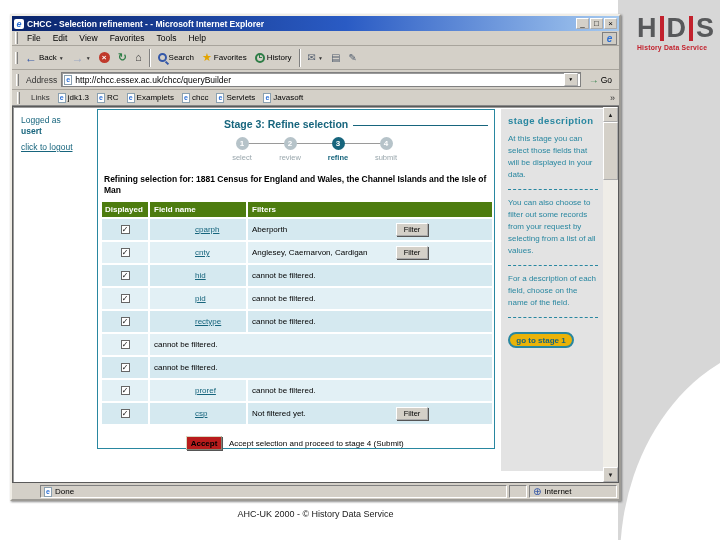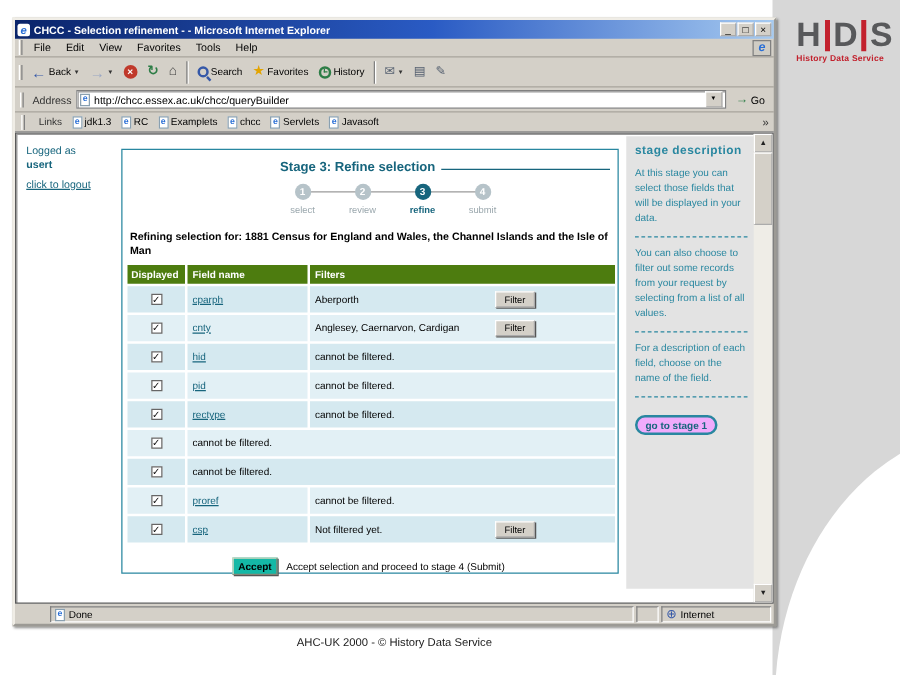--- a/index.html
+++ b/index.html
@@ -56,21 +56,21 @@
   .linksbar{height:16px;display:flex;align-items:center;gap:8px;padding:0 4px;flex:0 0 auto;border-bottom:1px solid #888;font-size:8px;}
   .link-label{color:#333;}
   .link-item{display:flex;align-items:center;gap:2px;background:transparent;border:none;font-size:8px;font-family:inherit;}
   .chevron{margin-left:auto;color:#333;font-size:9px;}
 
   
   .content{flex:1;position:relative;background:#fff;border:1px solid #5a5a5a;box-shadow:inset 1px 1px 0 #9a9a9a;overflow:hidden;}
   .logged{position:absolute;left:8px;top:8px;font-size:8.5px;color:#17657d;line-height:1.35;}
   .logged b{font-weight:bold;}
   .logout-link{display:inline-block;margin-top:4px;color:#17657d;text-decoration:underline;}
-  .main-box{position:absolute;left:84px;top:12px;width:398px;height:340px;border:1px solid #2987a0;background:#fff;}
+  .main-box{position:absolute;left:84px;top:2px;width:398px;height:340px;border:1px solid #2987a0;background:#fff;}
   .stage-header{display:flex;align-items:center;margin:8px 6px 0 126px;}
   .stage-title{font-size:10.5px;font-weight:bold;color:#17657d;white-space:nowrap;}
   .stage-rule{flex:1;height:1px;background:#17657d;margin-left:5px;margin-top:3px;}
   .stages{position:relative;margin:7px 0 0 120px;width:200px;height:30px;}
   .stage-line{position:absolute;left:24px;top:6px;width:144px;border-top:1px solid #9a9a9a;}
   .stage{position:absolute;top:0;width:48px;display:flex;flex-direction:column;align-items:center;}
   .stage.s1{left:0;}.stage.s2{left:48px;}.stage.s3{left:96px;}.stage.s4{left:144px;}
   .stage-circle{width:13px;height:13px;border-radius:50%;background:#b6c3c9;color:#fff;font-size:8px;font-weight:bold;line-height:13px;text-align:center;position:relative;z-index:1;}
   .stage.active .stage-circle{background:#17657d;}
   .stage-label{margin-top:3px;font-size:7.5px;color:#9aa7ad;}
@@ -82,29 +82,29 @@
   .trow{display:flex;gap:2px;margin-top:2px;}
   .tcell{height:21px;display:flex;align-items:center;}
   .trow.odd .tcell{background:#d5e9f0;}
   .trow.even .tcell{background:#e2f0f5;}
   .c1{width:46px;justify-content:center;}
   .thead .c1{justify-content:flex-start;}
   .c2{width:96px;padding-left:4px;}
   .c3{flex:1;padding-left:4px;position:relative;}
   .checkbox{width:9px;height:9px;background:#fff;border:1px solid #666;display:flex;align-items:center;justify-content:center;}
   .check{font-size:8px;line-height:8px;color:#111;}
-  .field-link{color:#17657d;text-decoration:underline;}
+  .field-link{color:#17657d;text-decoration:underline;margin-left:41px;}
   .filter-btn{position:absolute;right:64px;top:4px;width:32px;height:13px;background:#d4d0c8;border:1px outset #fff;box-shadow:1px 1px 0 #555;font-size:7.5px;line-height:10px;text-align:center;font-family:inherit;}
   .accept-row{position:absolute;left:88px;top:326px;display:flex;align-items:center;gap:7px;}
-  .accept-btn{width:36px;height:14px;background:#14b8a6;border:1px outset #d8d8c0;box-shadow:1px 1px 0 #555;font-size:8px;font-weight:bold;line-height:11px;text-align:center;font-family:inherit;}
+  .accept-btn{width:36px;height:14px;background:#b91c1c;border:1px outset #d8d8c0;box-shadow:1px 1px 0 #555;font-size:8px;font-weight:bold;line-height:11px;text-align:center;font-family:inherit;}
   .accept-text{font-size:8px;}
   .sidebar{position:absolute;left:488px;top:2px;width:104px;height:362px;background:#e3e3e3;padding:6px 7px;}
   .sb-title{font-size:9.5px;font-weight:bold;color:#2987a0;letter-spacing:.4px;}
   .sb-para{font-size:8px;color:#2987a0;line-height:1.5;padding:7px 0 8px;border-bottom:1px dashed #2987a0;}
-  .sb-btn{margin-top:14px;width:66px;height:16px;border:2px solid #2987a0;border-radius:8px;background:#f0abfc;color:#17657d;font-size:8px;font-weight:bold;line-height:11px;text-align:center;font-family:inherit;}
+  .sb-btn{margin-top:14px;width:66px;height:16px;border:2px solid #2987a0;border-radius:8px;background:#eab308;color:#17657d;font-size:8px;font-weight:bold;line-height:11px;text-align:center;font-family:inherit;}
   .scrollbar{position:absolute;right:0;top:0;width:15px;height:100%;background:#efede7;display:flex;flex-direction:column;}
   .sb-arrow{width:15px;height:15px;background:#d4d0c8;border:1px outset #fff;font-size:6px;line-height:12px;text-align:center;color:#222;font-family:inherit;}
   .sb-thumb{width:15px;height:58px;background:#d4d0c8;border:1px outset #fff;}
   .sb-track{flex:1;}
 
   
   .statusbar{height:16px;display:flex;gap:2px;align-items:stretch;padding:2px 2px 1px;flex:0 0 auto;}
   .pane{border:1px solid;border-color:#808080 #fff #fff #808080;display:flex;align-items:center;gap:3px;padding:0 3px;font-size:8px;}
   .pane-main{flex:1;margin-left:26px;}
   .pane-small{width:18px;}

